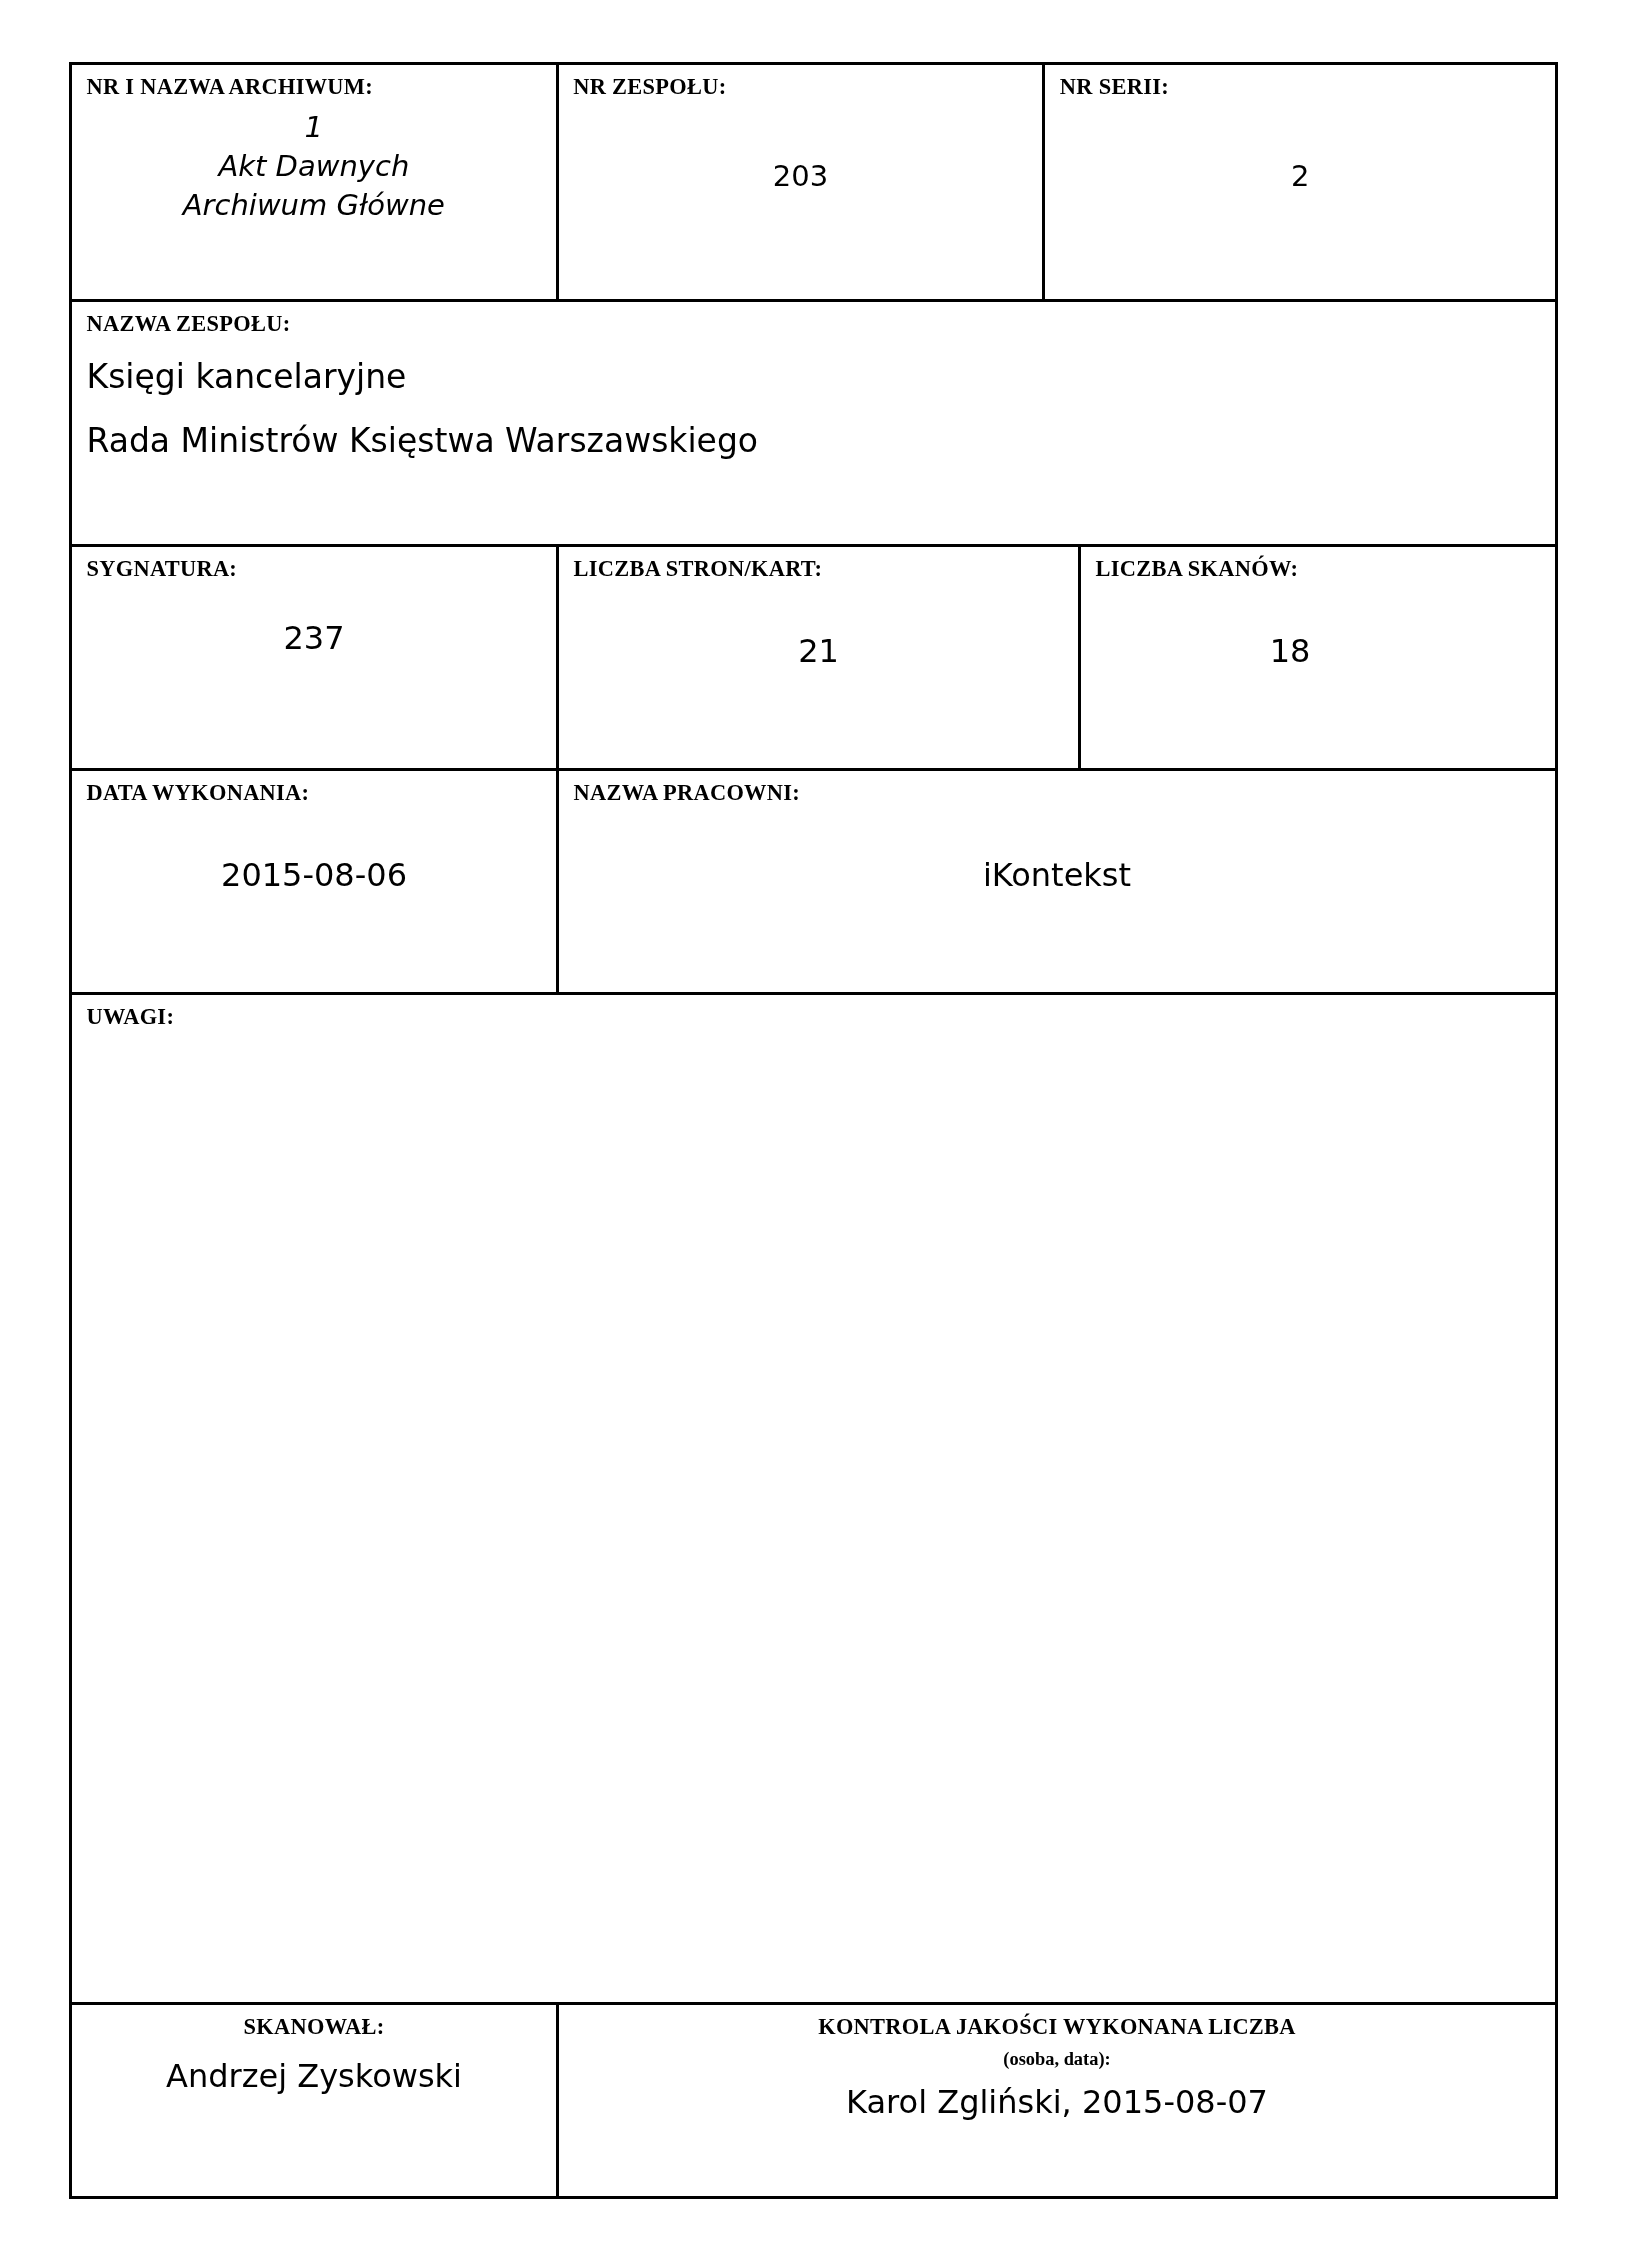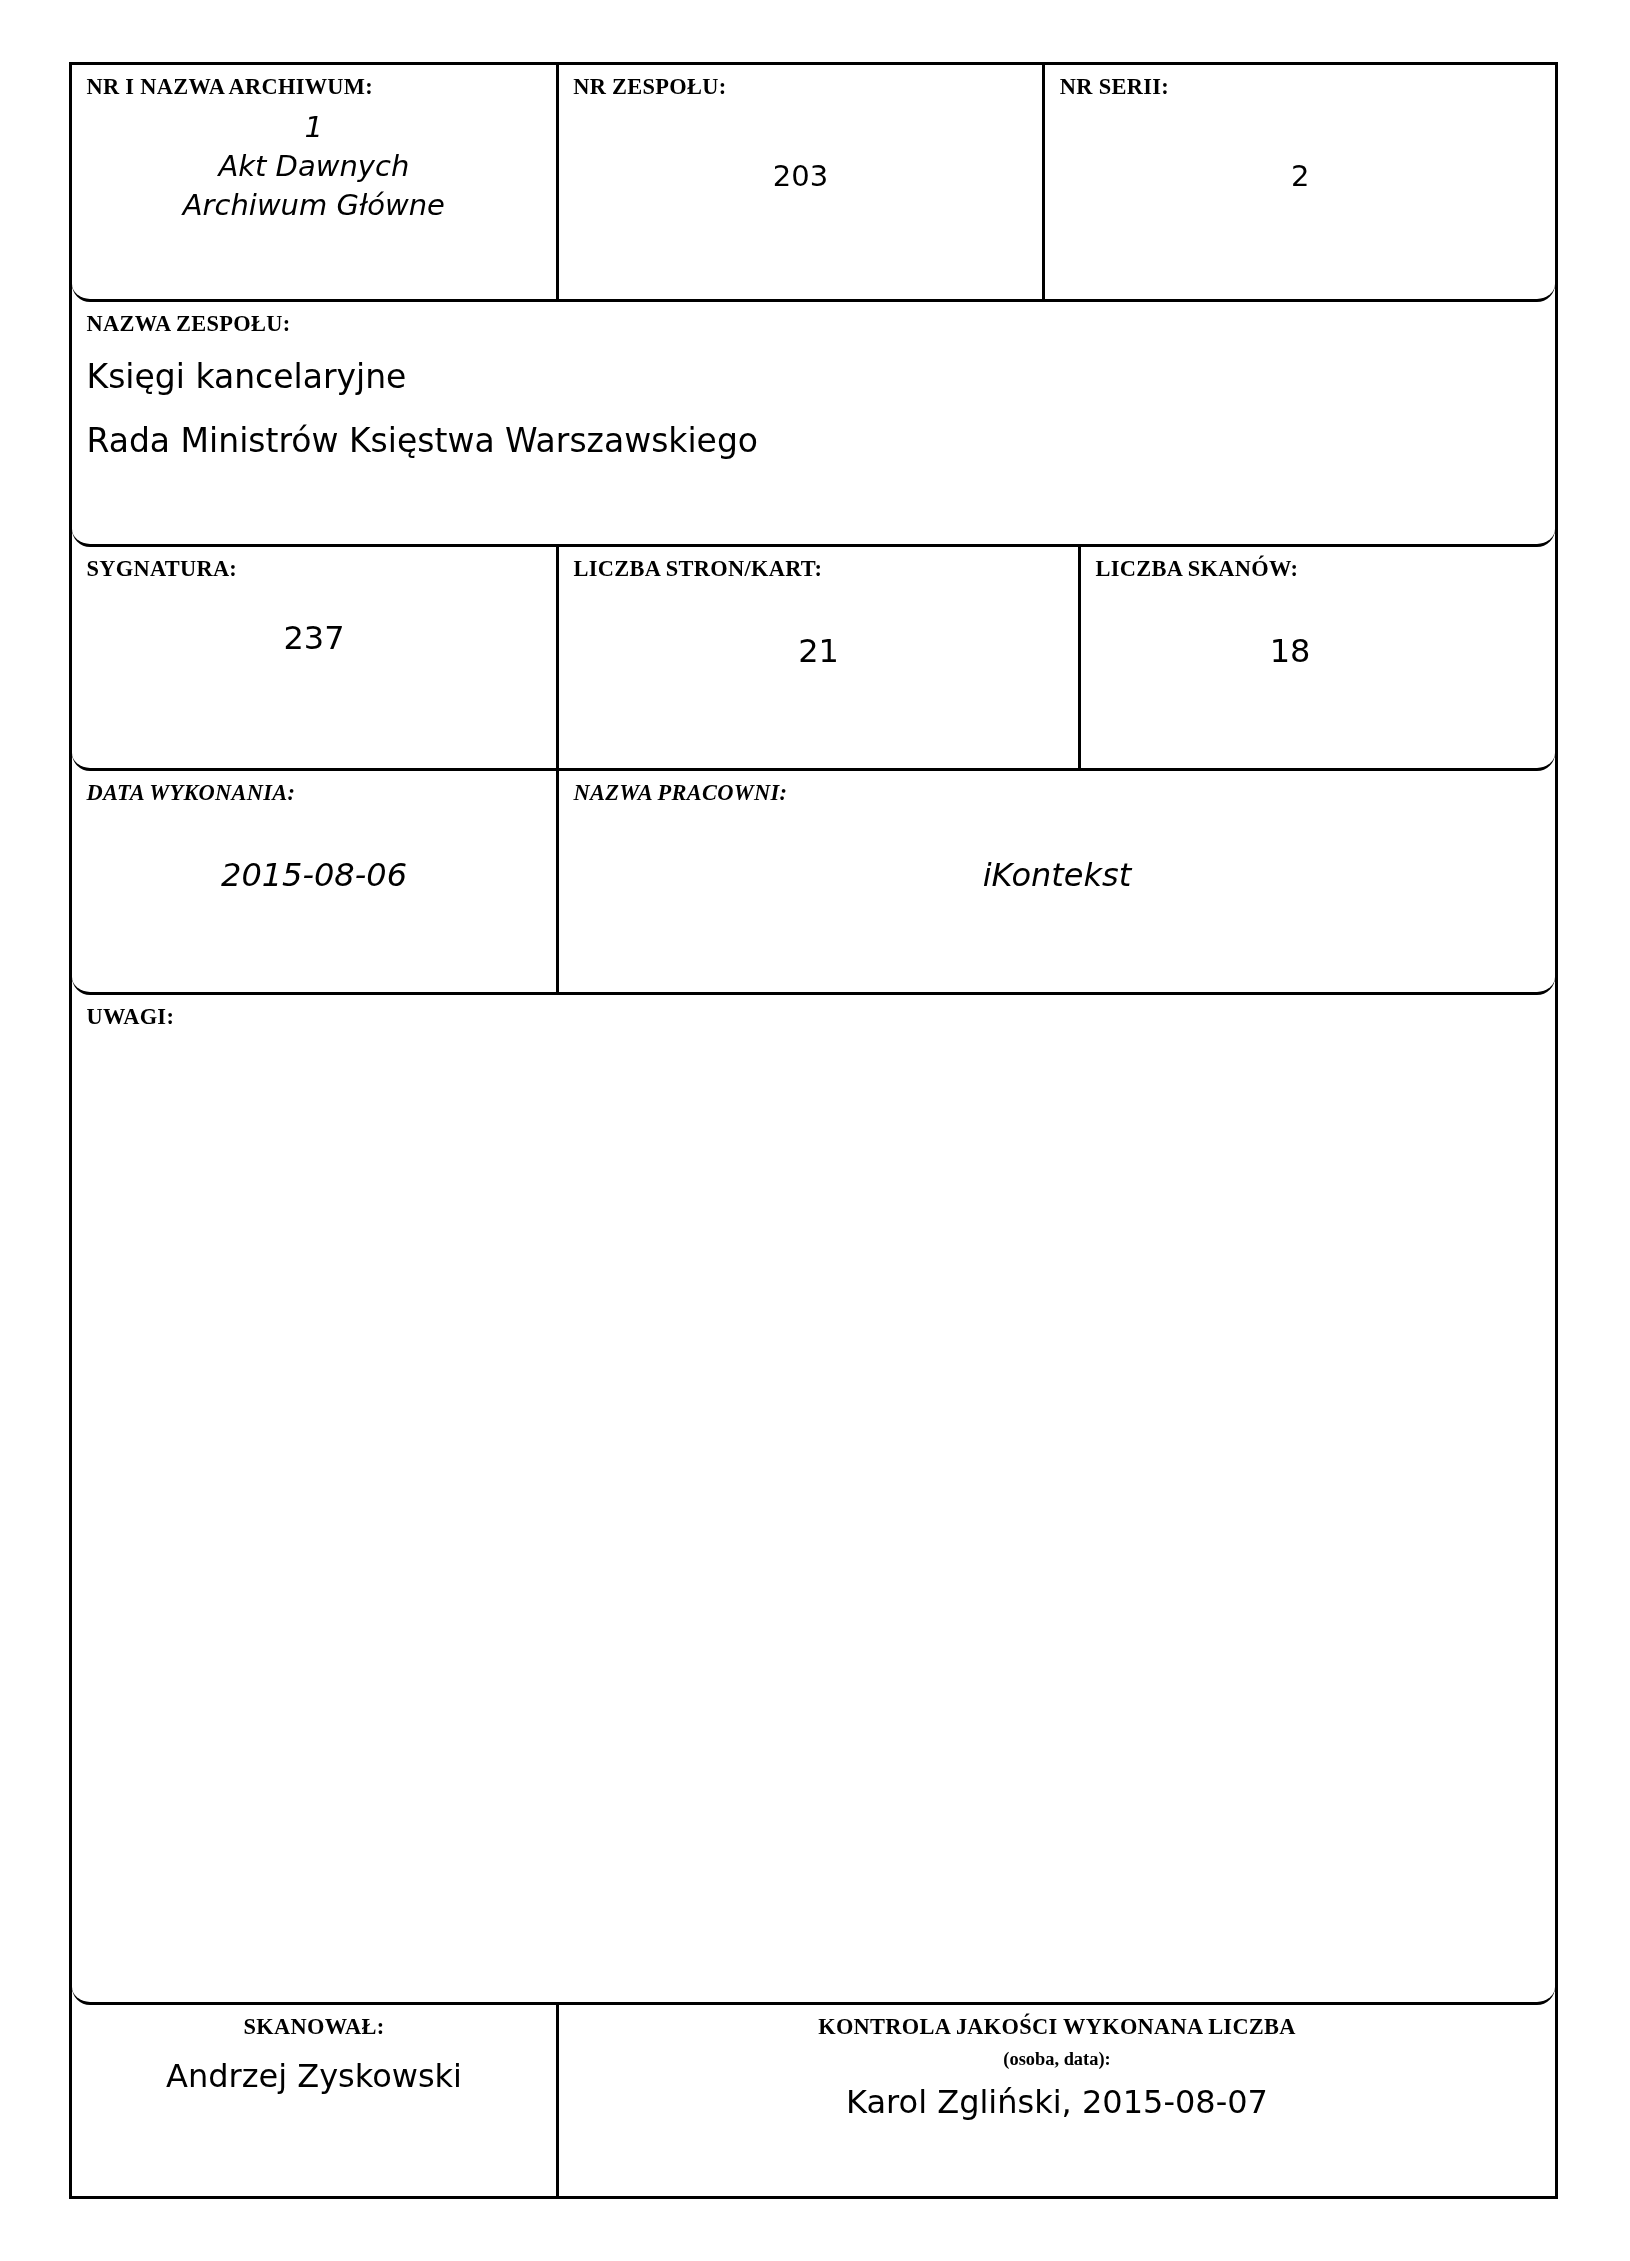--- a/index.html
+++ b/index.html
@@ -22,21 +22,20 @@
     height: 2137px;
     box-sizing: border-box;
     border: 3.3px solid #000000;
     display: flex;
     flex-direction: column;
   }
   .row {
     display: flex;
     box-sizing: border-box;
     width: 100%;
-    border-radius: 18px;
   }
   .cell {
     box-sizing: border-box;
     position: relative;
     padding: 9.2px 14.5px 6.6px 14.5px;
   }
   .bb { border-bottom: 3.3px solid #000000; }
   .br { border-right: 3.3px solid #000000; }
 
   .lbl {
@@ -91,21 +90,21 @@
   .r3 .c2 { width: 522px; }
   .r3 .c3 { width: 418px; }
   .r3 .v {
     text-align: center;
     margin-top: 36px;
     font-size: 32px;
   }
   .r3 .v2 { margin-top: 49px; }
 
   
-  .r4 { height: 224px; font-style: italic; }
+  .r4 { height: 224px; }
   .r4 .c1 { width: 487px; }
   .r4 .c2 { width: 996px; }
   .r4 .v {
     text-align: center;
     margin-top: 49px;
     font-size: 32px;
   }
 
   
   .r5 { flex: 1 1 auto; }

